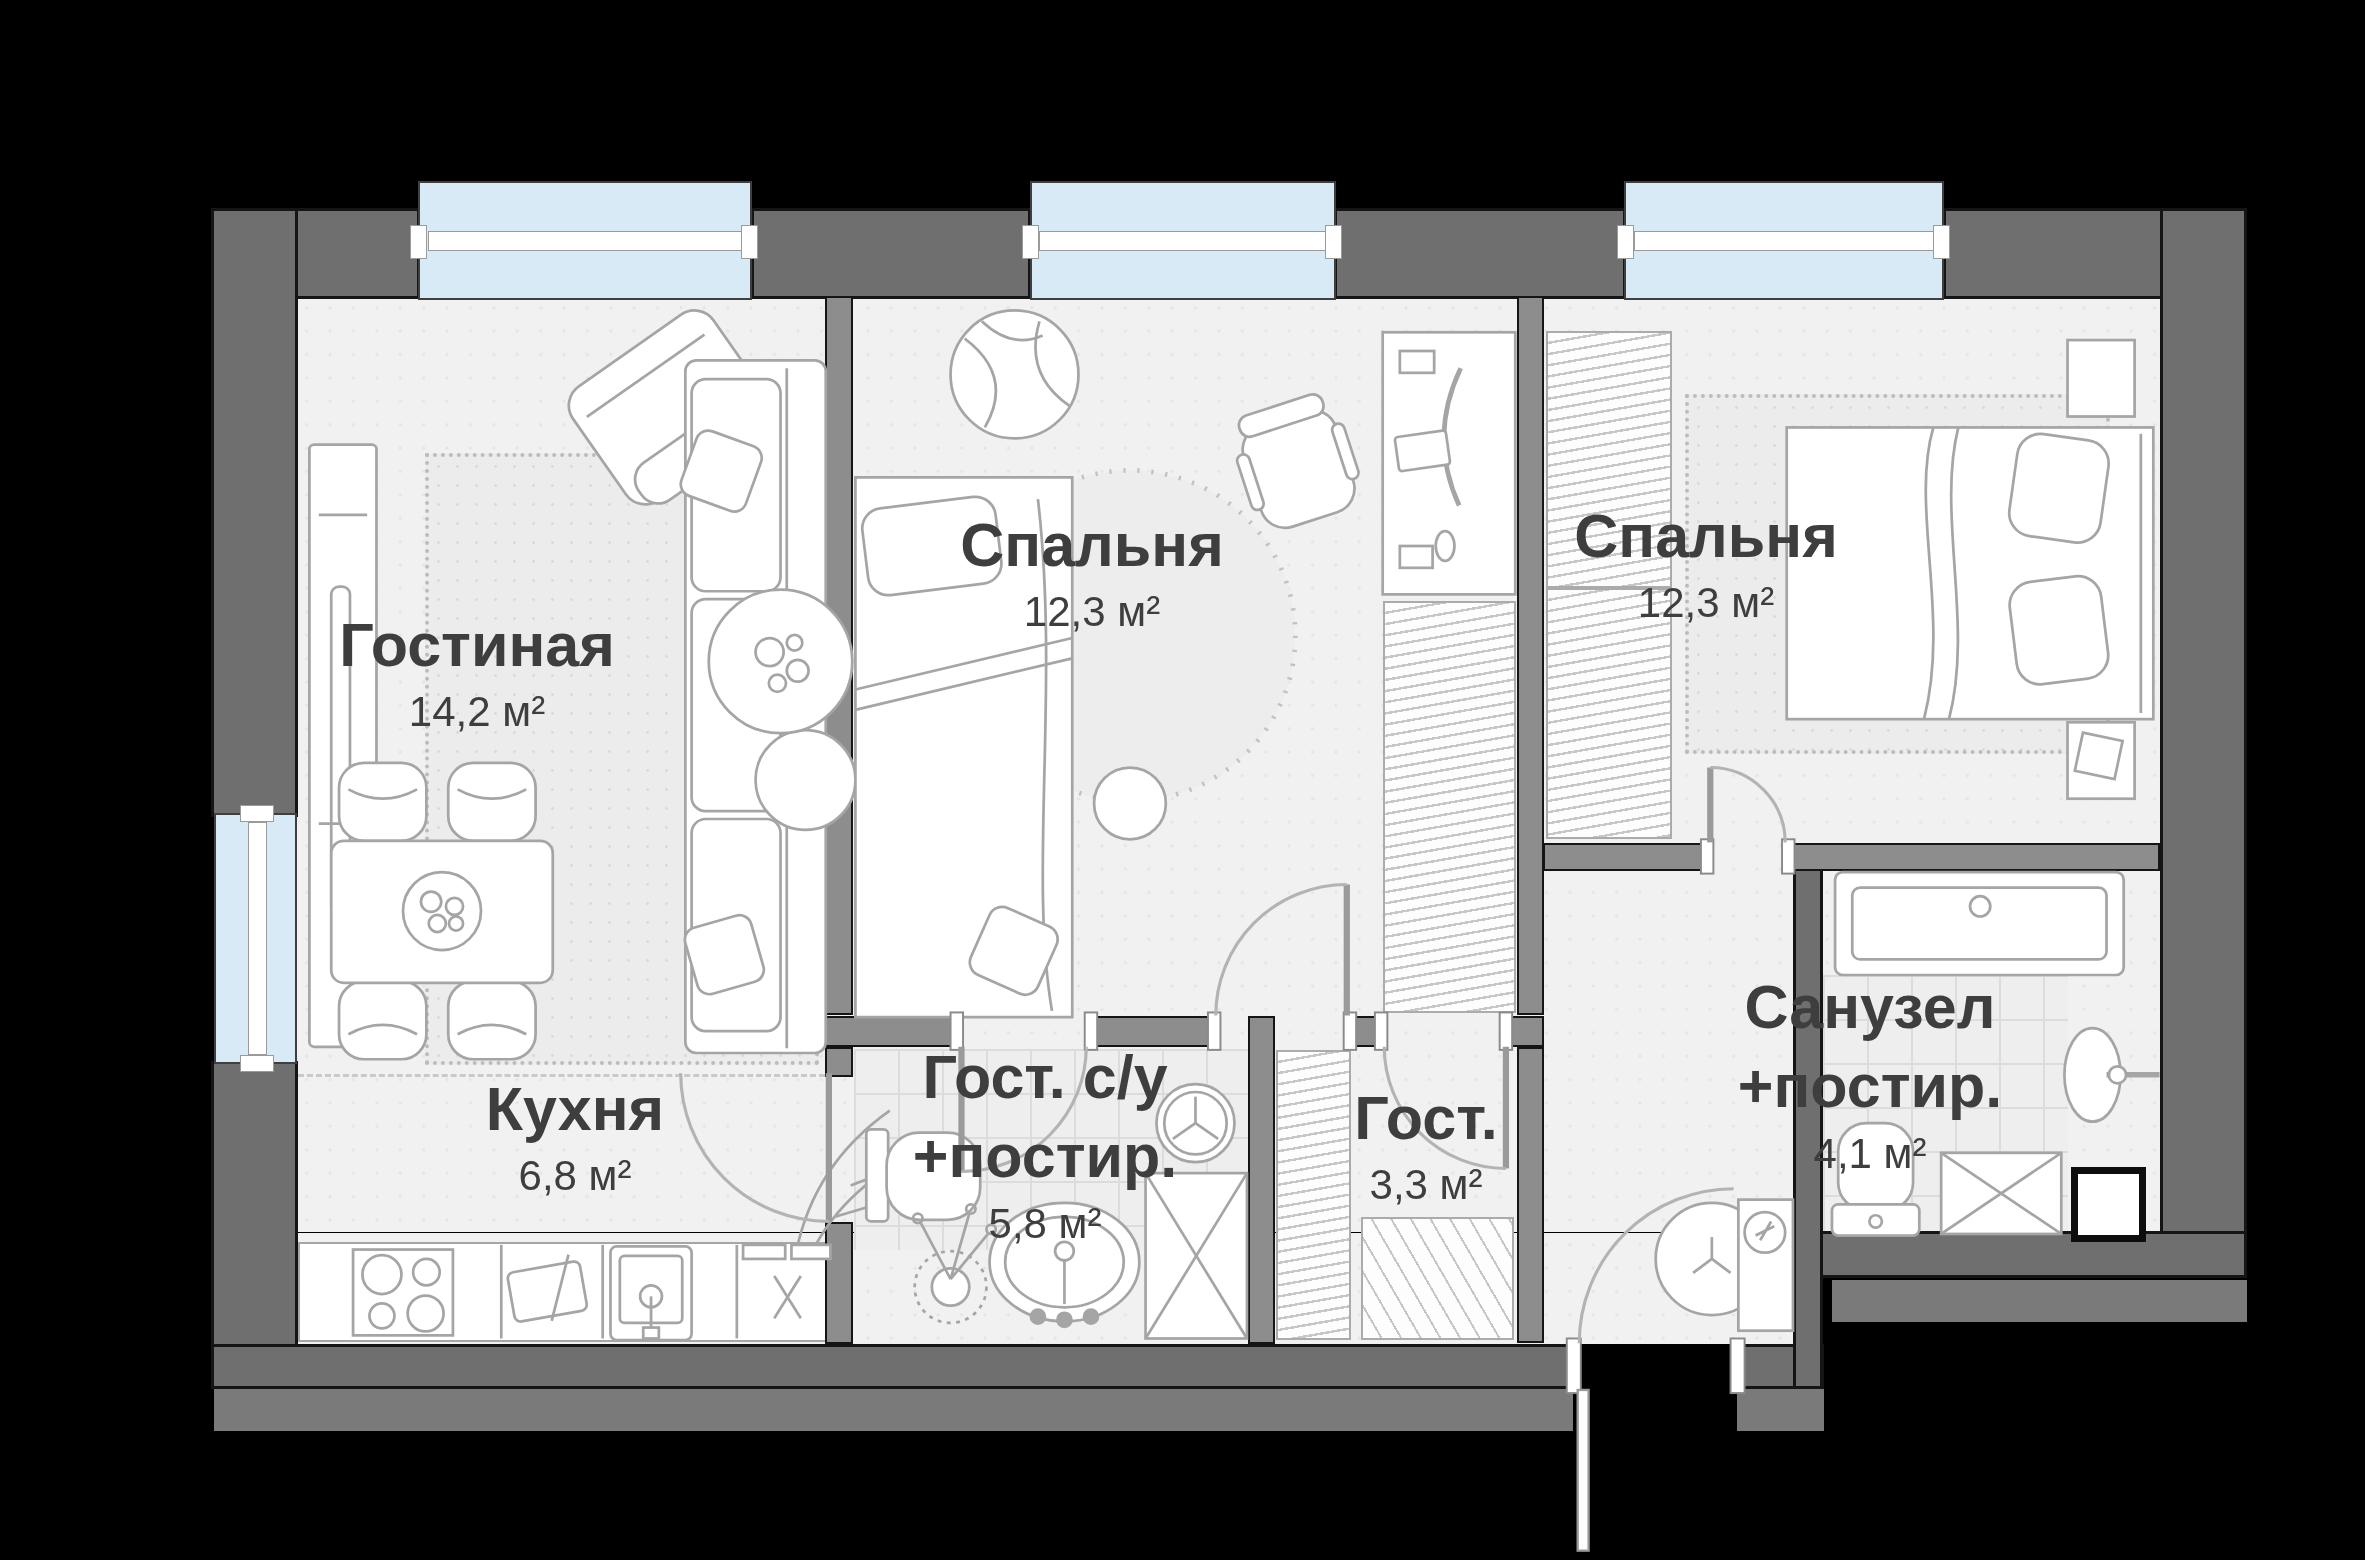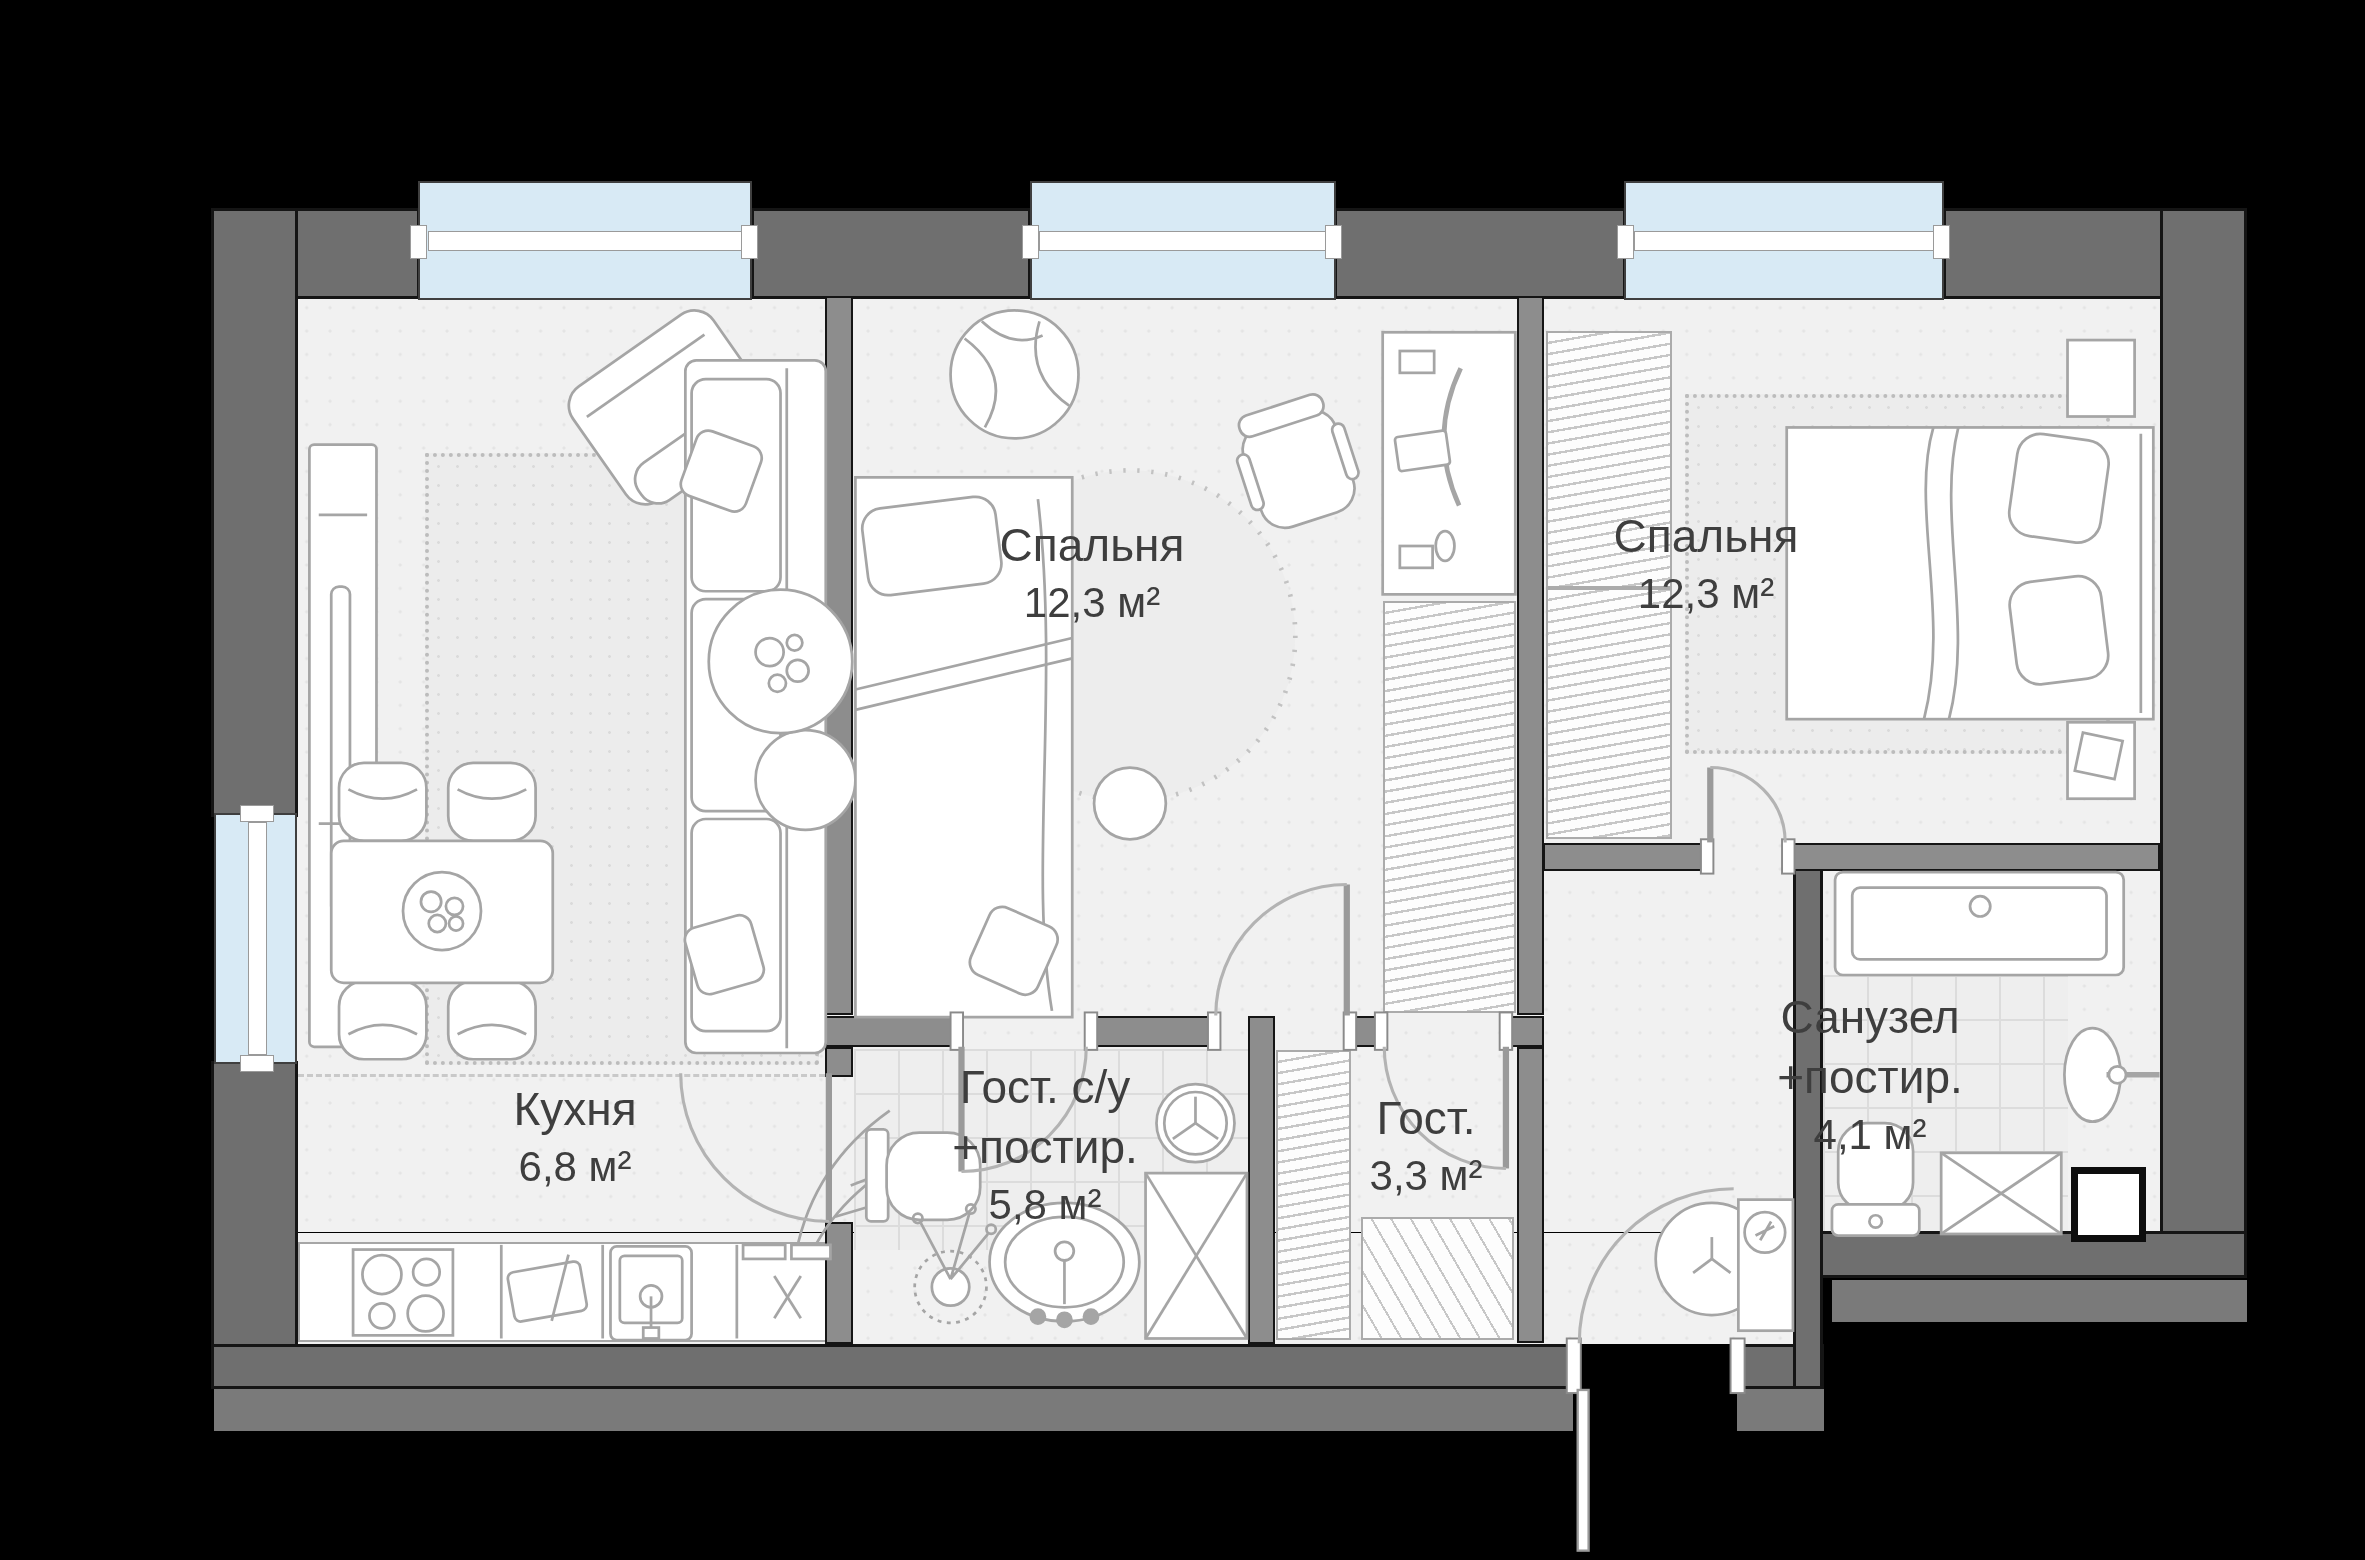--- a/index.html
+++ b/index.html
@@ -21,21 +21,21 @@
          background-size:44px 44px;}
   .hatch{position:absolute;background-color:#fdfdfd;border:2.3px solid #ababab;box-sizing:border-box;}
   .hatch.hz{background-image:repeating-linear-gradient(170deg, transparent 0 8.6px, #c7c7c7 8.6px 11px);}
   .hatch.dg{background-image:repeating-linear-gradient(60deg, transparent 0 15px, #c7c7c7 15px 17px);}
   .counter{position:absolute;background:#fff;border:2.3px solid #a6a6a6;box-sizing:border-box;}
   .dash{position:absolute;border-top:3.1px dashed #c9c9c9;}
   .niche{position:absolute;background:#fff;border:7px solid #0d0d0d;box-sizing:border-box;z-index:8;}
   .furn{position:absolute;left:0;top:0;z-index:9;}
   .label{position:absolute;transform:translate(-50%,-50%);text-align:center;color:#3e3e3e;
          white-space:nowrap;z-index:12;line-height:1.3;}
-  .label .nm{display:block;font-size:46px;}
+  .label .nm{display:block;font-size:61px;font-weight:bold;}
   .label .area{display:block;font-size:42px;}
 </style>
 </head>
 <body>
 
 <div class="plan">
 
   <div class="apron" style="left:214px;top:1389px;width:1359px;height:42px"></div>
   <div class="apron" style="left:1737px;top:1389px;width:87px;height:42px"></div>
   <div class="apron" style="left:1832px;top:1280px;width:415px;height:42px"></div>
@@ -328,20 +328,24 @@
           <path d="M2192 984 A96 96 0 0 1 2288 1080"></path>
         </g>
         <g>
           <path d="M2024 1722 A198 198 0 0 1 2222 1524"></path>
           <rect x="2022" y="1782" width="14" height="206" fill="#fff" stroke="#9a9a9a" stroke-width="3"></rect>
         </g>
       </g>
     </g>
   </svg>
 
+  <div class="label" style="left:477px;top:673px">
+    <span class="nm">Гостиная</span>
+    <span class="area">14,2 м²</span>
+  </div>
   <div class="label" style="left:1092px;top:573px">
     <span class="nm">Спальня</span>
     <span class="area">12,3 м²</span>
   </div>
   <div class="label" style="left:1706px;top:564px">
     <span class="nm">Спальня</span>
     <span class="area">12,3 м²</span>
   </div>
   <div class="label" style="left:575px;top:1137px">
     <span class="nm">Кухня</span>

